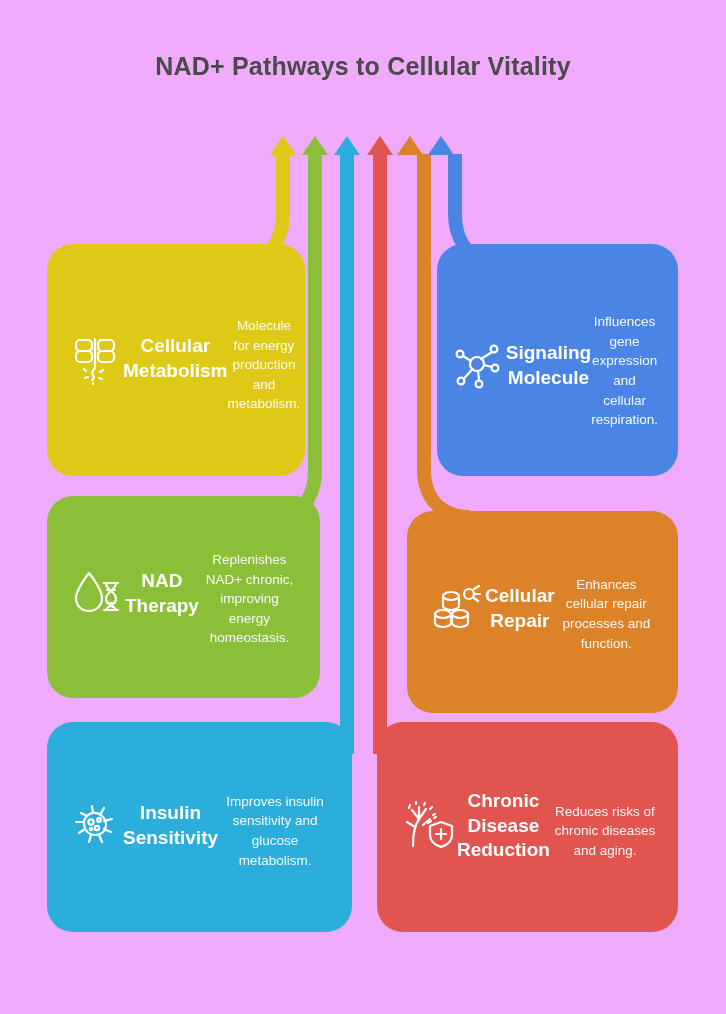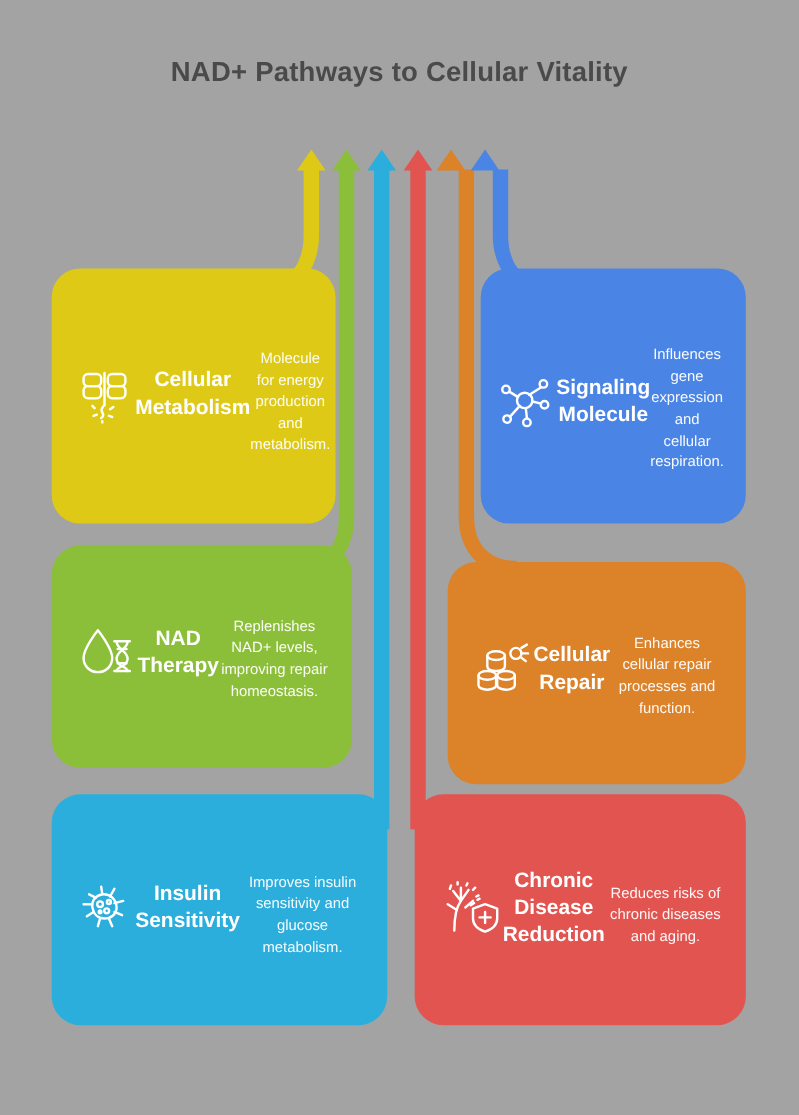--- a/index.html
+++ b/index.html
@@ -2,21 +2,21 @@
 <html><head>
 <meta charset="utf-8">
 <style>
   * { margin:0; padding:0; box-sizing:border-box; }
   html, body {
     width:726px; height:1014px;
     background:#ffffff;
     font-family:"Liberation Sans", sans-serif;
     overflow:hidden;
   }
-  #stage { position:relative; width:726px; height:1014px; background:#a3a3a3; }
+  #stage { position:relative; width:726px; height:1014px; background:#f0abfc; }
 
   
   .title {
     position:absolute; left:0; top:52px; width:726px;
     text-align:center;
     font-size:25px; font-weight:bold; color:#4a4a4a;
     letter-spacing:.2px;
   }
 
   
@@ -140,21 +140,21 @@
     <span class="ico">
       <svg width="58" height="50" viewBox="0 0 58 50" fill="none" stroke="#ffffff" stroke-width="2.2" stroke-linecap="round" stroke-linejoin="round">
         <path d="M22 4 C22 4 9 20 9 29 C9 37 15 42 22 42 C29 42 35 37 35 29 C35 20 22 4 22 4 Z"></path>
         <path d="M37 14 L51 14 M37 41 L51 41"></path>
         <path d="M39 14 C39 22 49 22 49 30 C49 37 39 37 39 41"></path>
         <path d="M49 14 C49 22 39 22 39 30 C39 37 49 37 49 41"></path>
         <path d="M40 21 L48 21 M40 34 L48 34"></path>
       </svg>
     </span>
     <div class="ttl">NAD Therapy</div>
-    <div class="dsc">Replenishes NAD+ levels, improving repair homeostasis.</div>
+    <div class="dsc">Replenishes NAD+ chronic, improving energy homeostasis.</div>
   </div>
 
   <div class="card" id="card-repair" style="background:#DC8229">
     <span class="ico">
       <svg width="58" height="50" viewBox="0 0 58 50" fill="none" stroke="#ffffff" stroke-width="2.2" stroke-linecap="round" stroke-linejoin="round">
         <ellipse cx="24" cy="12" rx="8" ry="4"></ellipse>
         <path d="M16 12 L16 22 C16 24.2 19.6 26 24 26 C28.4 26 32 24.2 32 22 L32 12"></path>
         <ellipse cx="16" cy="30" rx="8" ry="4"></ellipse>
         <path d="M8 30 L8 39 C8 41.2 11.6 43 16 43 C20.4 43 24 41.2 24 39 L24 30"></path>
         <ellipse cx="33" cy="30" rx="8" ry="4"></ellipse>

